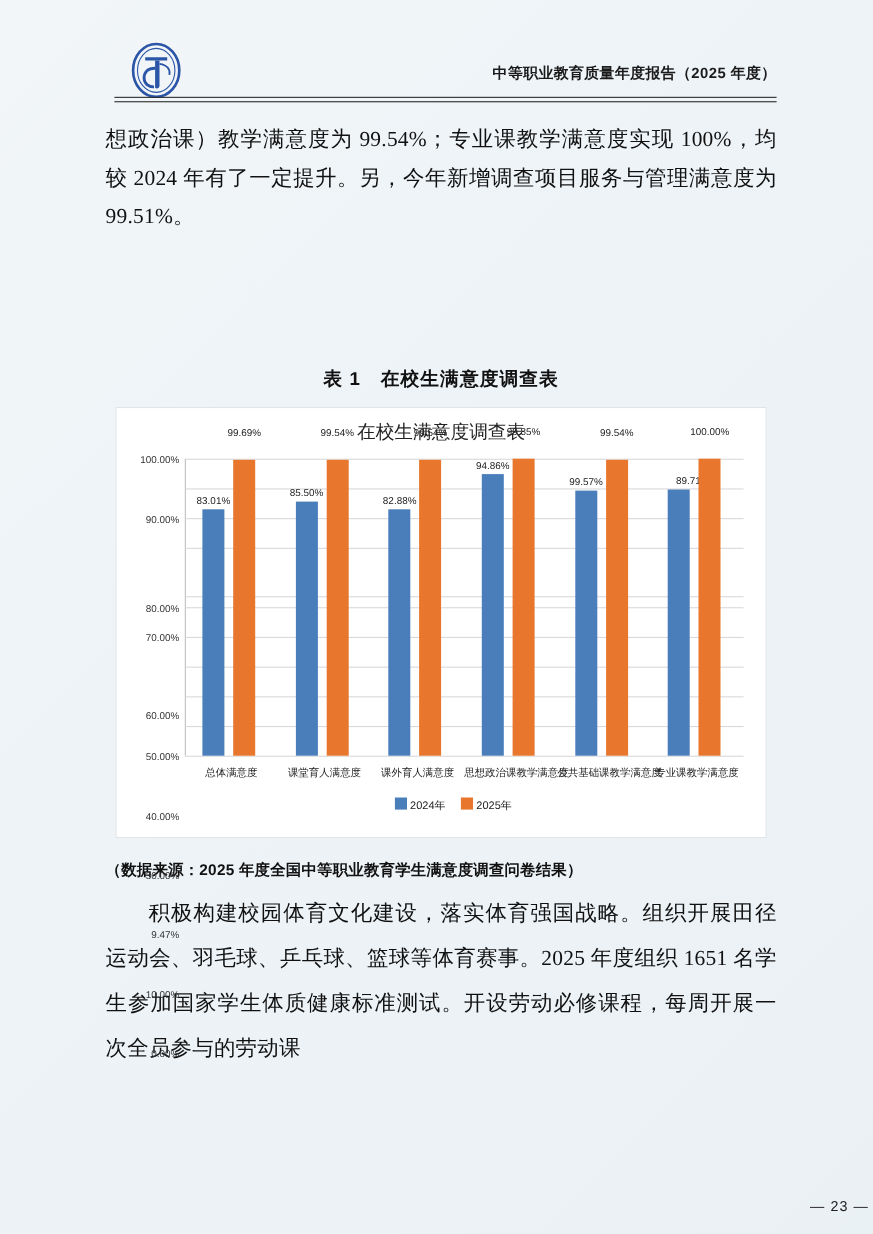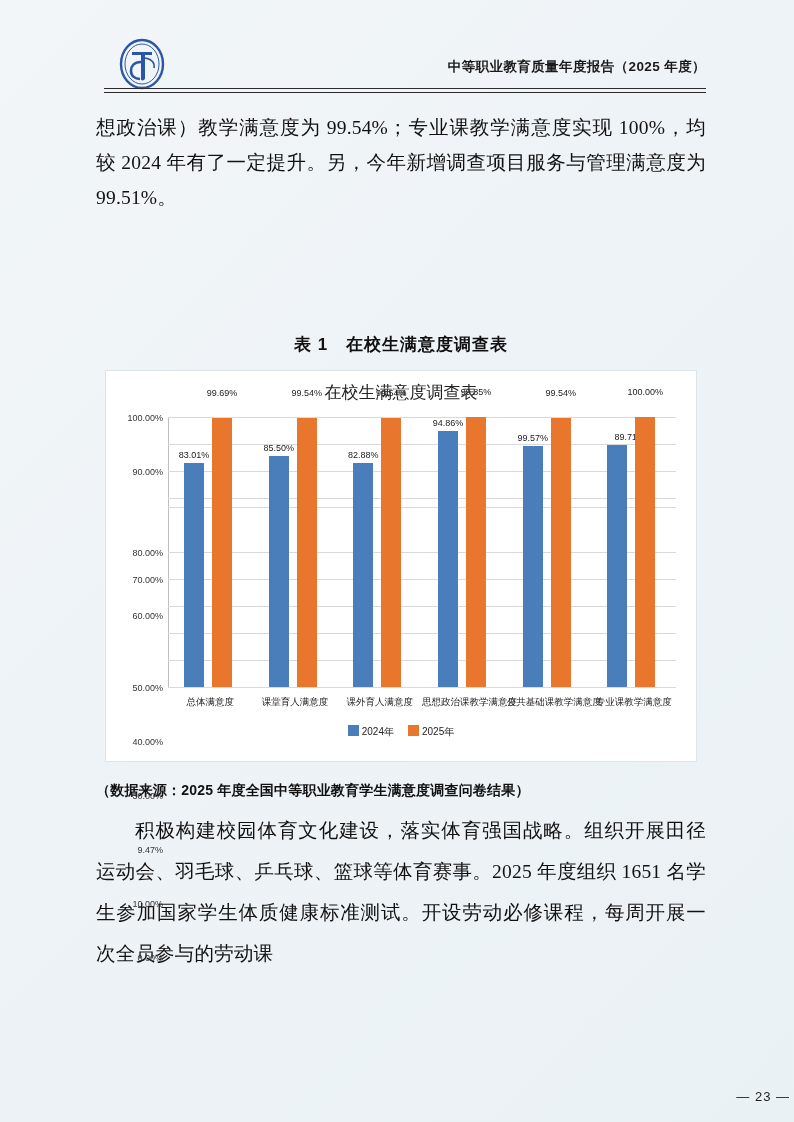--- a/index.html
+++ b/index.html
@@ -171,20 +171,21 @@
   }
   .legend {
     position: absolute;
     bottom: 22px;
     left: 0;
     width: 100%;
     text-align: center;
     font-size: 10px;
     font-family: "Liberation Sans", sans-serif;
     color: #222;
+    padding-left: 11px;
   }
   .legend .sw {
     display: inline-block;
     width: 11px;
     height: 11px;
     vertical-align: -1px;
     margin-right: 3px;
   }
   .legend .item { margin: 0 7px; }
   .sw2024 { background: #4a7ebb; }
@@ -262,21 +263,21 @@
           </div>
           <div class="gridline" style="top: 189px;">
             <div class="ytick" style="top: 189px;">30.00%</div>
           </div>
           <div class="gridline" style="top: 162px;">
             <div class="ytick" style="top: 162px;">40.00%</div>
           </div>
           <div class="gridline" style="top: 135px;">
             <div class="ytick" style="top: 135px;">50.00%</div>
           </div>
-          <div class="gridline" style="top: 90px; text-align: right;">
+          <div class="gridline" style="top: 125px; text-align: right;">
             <div class="ytick" style="top: 108px;">60.00%</div>
           </div>
           <div class="gridline" style="top: 81px;">
             <div class="ytick" style="top: 81px;">70.00%</div>
           </div>
           <div class="gridline" style="top: 54px;">
             <div class="ytick" style="top: 44px; margin-top: 37px;">80.00%</div>
           </div>
           <div class="gridline" style="top: 27px;">
             <div class="ytick" style="top: 27px;">90.00%</div>

